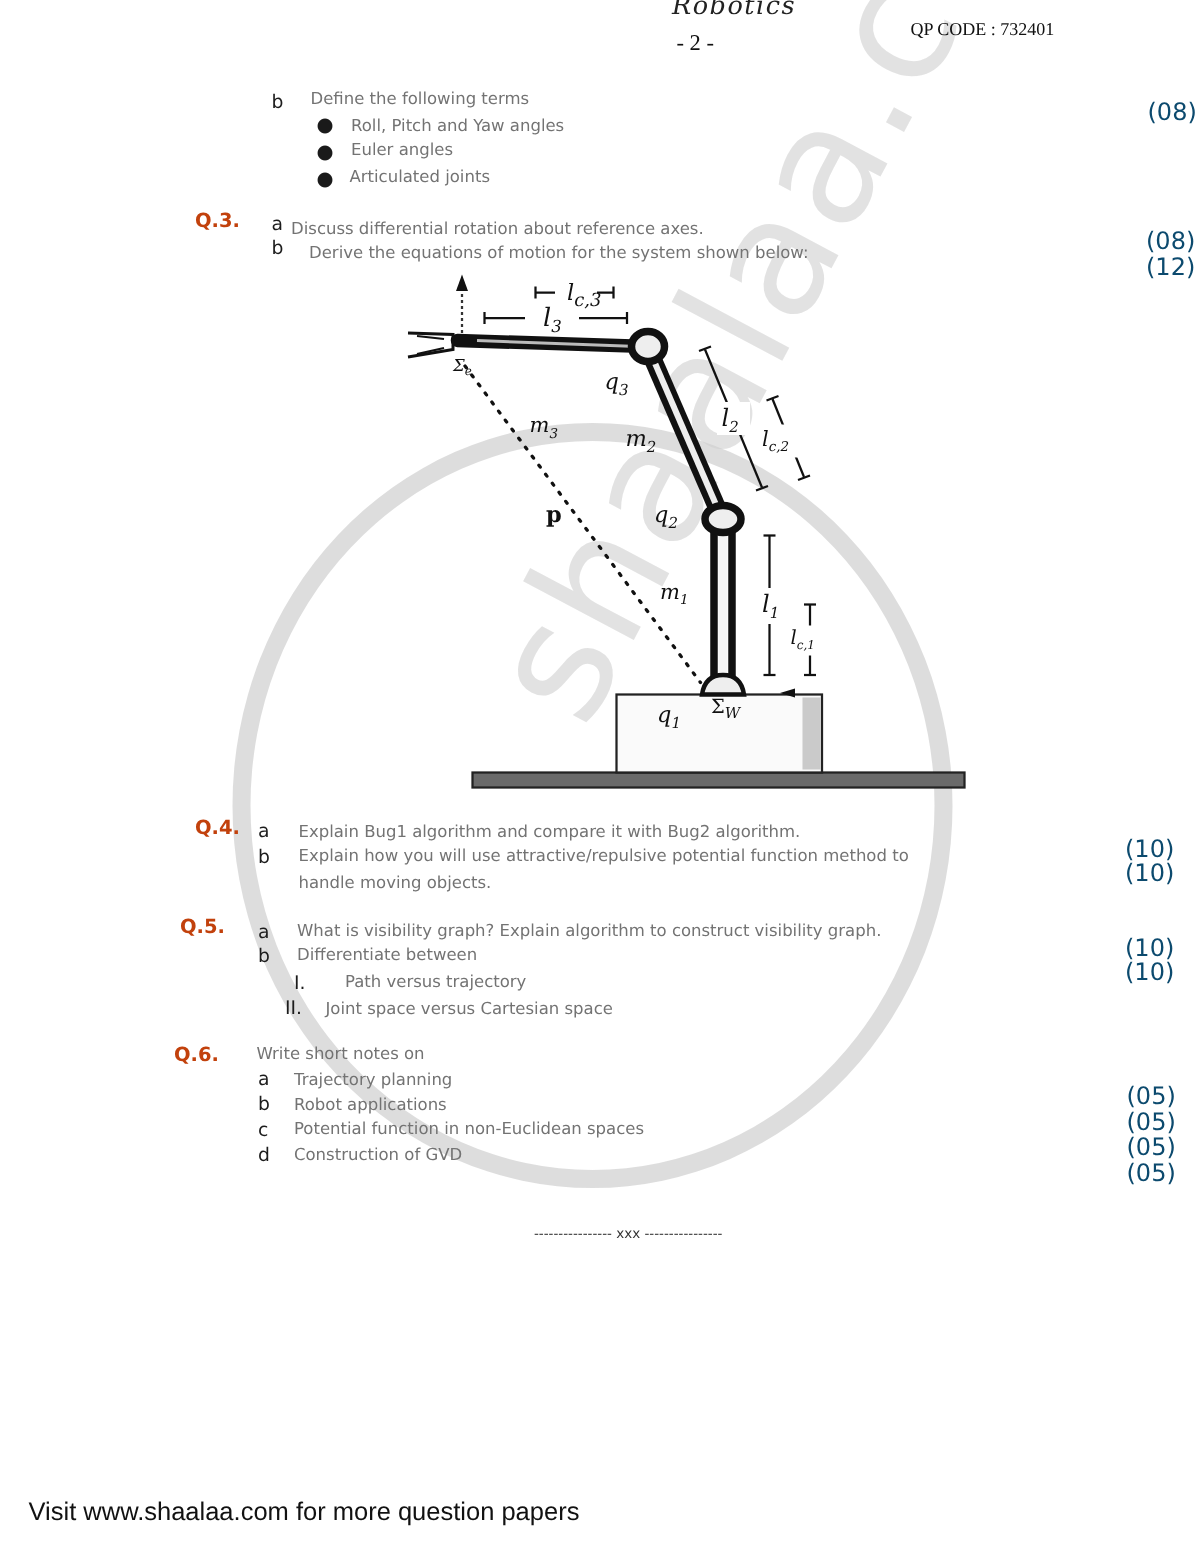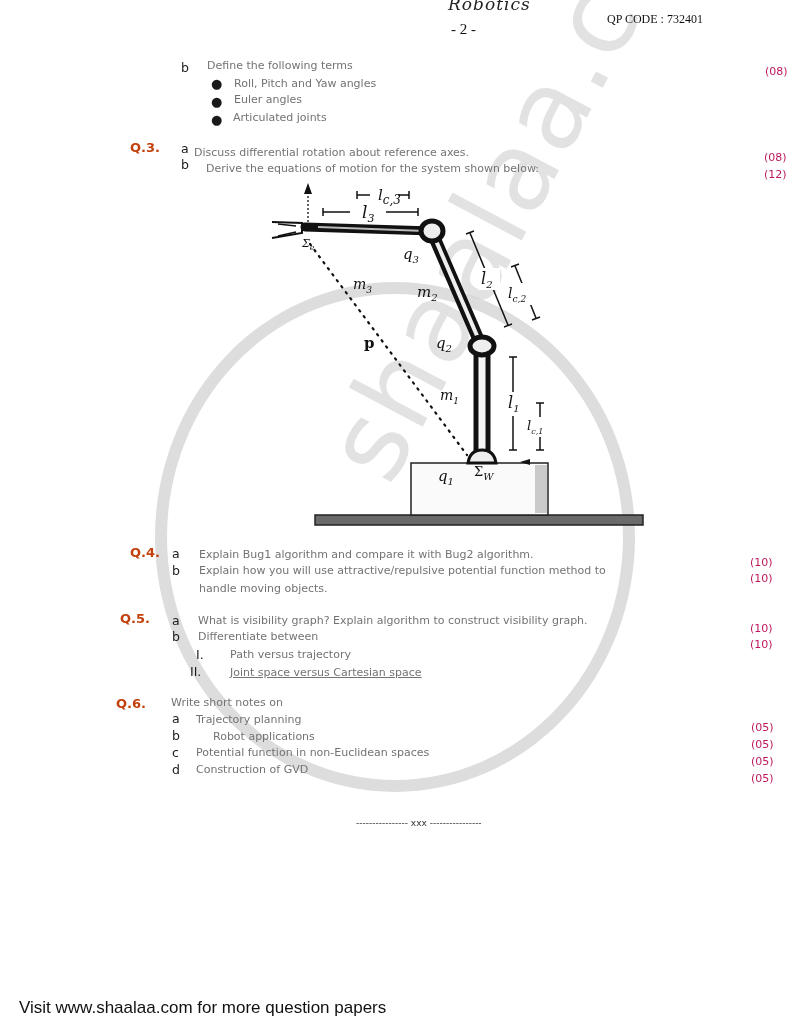--- a/index.html
+++ b/index.html
@@ -7,21 +7,21 @@
       width: 800px; height: 1035px; position: relative; overflow: hidden;
       font-family: "DejaVu Sans", sans-serif; color: #1a1a1a;
     }
     .abs { position: absolute; }
     .hand { font-family: "DejaVu Serif", serif; font-style: italic; font-size: 17px; color: #222; letter-spacing: 1px; }
     .pageno { font-family: "Liberation Serif", serif; font-size: 15px; color: #111; }
     .qpcode { font-family: "Liberation Serif", serif; font-size: 12px; color: #111; }
     .t { font-size: 11px; white-space: nowrap; color: #737373; }
     .qn { font-size: 13px; font-weight: bold; white-space: nowrap; color: #c2410c; }
     .sub { font-size: 12.5px; white-space: nowrap; color: #1c1c1c; }
-    .marks { font-size: 11px; white-space: nowrap; color: #be185d; }
+    .marks { font-size: 16px; white-space: nowrap; color: #0c4a6e; }
     .bullet { font-size: 13px; }
     .footer { font-family: "Liberation Sans", sans-serif; font-size: 17px; color: #111; white-space: nowrap; }
     .sep { font-size: 9px; letter-spacing: 0; white-space: nowrap; color: #333; }
     .diag-lbl { font-family: "DejaVu Serif", serif; font-style: italic; font-size: 14px; color: #111; white-space: nowrap; }
     .diag-lbl-b { font-family: "DejaVu Serif", serif; font-weight: bold; font-size: 14px; color: #111; }
     .watermark {
       position: absolute; left: 155px; top: 282px; width: 480px; height: 510px;
       border: 12px solid #d4d4d4; border-radius: 50%; box-sizing: border-box; opacity: 0.8;
     }
     .wm-text {
@@ -149,29 +149,29 @@
 <div class="abs qn" style="left:120px; top:611px;">Q.5.</div>
 <div class="abs sub" style="left:172px; top:613px;">a</div>
 <div class="abs t" style="left:198px; top:614px;">What is visibility graph? Explain algorithm to construct visibility graph.</div>
 <div class="abs marks" style="left:750px; top:622px;">(10)</div>
 <div class="abs sub" style="left:172px; top:629px;">b</div>
 <div class="abs t" style="left:198px; top:630px;">Differentiate between</div>
 <div class="abs marks" style="left:750px; top:638px;">(10)</div>
 <div class="abs sub" style="left:196px; top:647px;">I.</div>
 <div class="abs t" style="left:230px; top:648px;">Path versus trajectory</div>
 <div class="abs sub" style="left:190px; top:664px;">II.</div>
-<div class="abs t" style="left:230px; top:666px;text-decoration:underline;">Joint space versus Cartesian space</div>
+<div class="abs t" style="left:217px; top:666px;">Joint space versus Cartesian space</div>
 
 <div class="abs qn" style="left:116px; top:696px;">Q.6.</div>
 <div class="abs t" style="left:171px; top:696px;">Write short notes on</div>
 <div class="abs sub" style="left:172px; top:711px;">a</div>
 <div class="abs t" style="left:196px; top:713px;">Trajectory planning</div>
 <div class="abs marks" style="left:751px; top:721px;">(05)</div>
 <div class="abs sub" style="left:172px; top:728px;">b</div>
-<div class="abs t" style="left:213px; top:730px;">Robot applications</div>
+<div class="abs t" style="left:196px; top:730px;">Robot applications</div>
 <div class="abs marks" style="left:751px; top:738px;">(05)</div>
 <div class="abs sub" style="left:172px; top:745px;">c</div>
 <div class="abs t" style="left:196px; top:746px;">Potential function in non-Euclidean spaces</div>
 <div class="abs marks" style="left:751px; top:755px;">(05)</div>
 <div class="abs sub" style="left:172px; top:762px;">d</div>
 <div class="abs t" style="left:196px; top:763px;">Construction of GVD</div>
 <div class="abs marks" style="left:751px; top:772px;">(05)</div>
 
 <div class="abs sep" style="left:356px; top:818px;">---------------- xxx ----------------</div>
 

